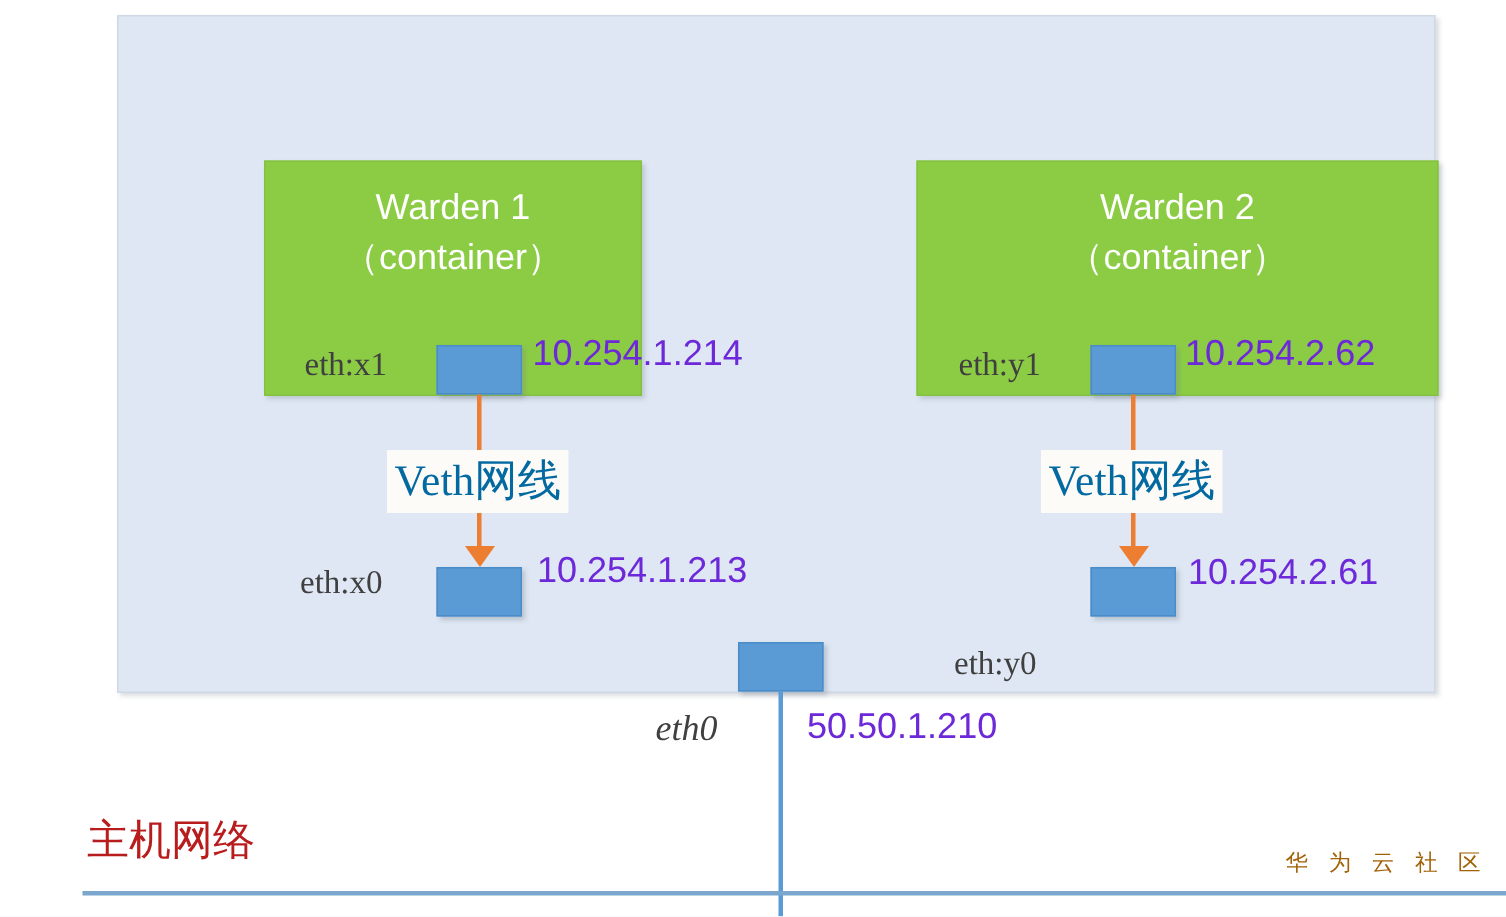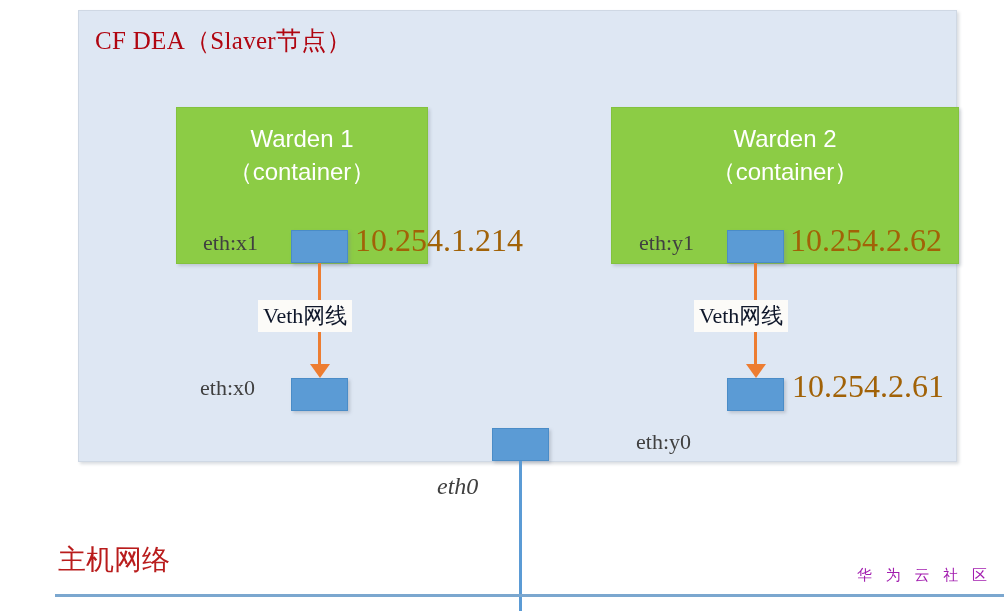--- a/index.html
+++ b/index.html
@@ -80,24 +80,24 @@
   
   .iflabel {
     position: absolute;
     color: #404040;
     font-size: 22px;
     white-space: nowrap;
     font-family: "Liberation Serif", "DejaVu Serif", serif;
   }
   .iplabel {
     position: absolute;
-    color: #a16207;
-    font-size: 32px;
-    white-space: nowrap;
-    font-family: Liberation Serif, serif;
+    color: #6d28d9;
+    font-size: 24px;
+    white-space: nowrap;
+    font-family: Liberation Sans, sans-serif;
   }
   #lbl-x1  { left: 203px; top: 230px; }
   #ip-x1   { left: 355px; top: 222px; }
   #lbl-x0  { left: 200px; top: 375px; }
   #ip-x0   { left: 358px; top: 367px; }
   #lbl-y1  { left: 639px; top: 230px; }
   #ip-y1   { left: 790px; top: 222px; text-align: center; }
   #lbl-y0  { left: 636px; top: 381px; margin-top: 48px; }
   #ip-y0   { left: 792px; top: 368px; }
   #lbl-eth0{ left: 437px; top: 473px; font-size: 24px; font-style: italic; }
@@ -116,22 +116,22 @@
     width: 0;
     height: 0;
     border-left: 10px solid transparent;
     border-right: 10px solid transparent;
     border-top: 14px solid #ed7d31;
   }
   #veth-arrow-1 { left: 310px; top: 364px; }
   #veth-arrow-2 { left: 746px; top: 364px; }
   .veth-text {
     position: absolute;
-    color: #0f172a;
-    font-size: 22px;
+    color: #0369a1;
+    font-size: 29px;
     background: #fcfbf8;
     padding: 1px 5px;
     white-space: nowrap;
     font-family: "Liberation Serif", "DejaVu Serif", serif;
   }
   #veth-text-1 { left: 258px; top: 300px; }
   #veth-text-2 { left: 694px; top: 300px; }
 
   
   .trunk-v {
@@ -160,34 +160,33 @@
     font-size: 28px;
     font-family: "Liberation Serif", "DejaVu Serif", serif;
     white-space: nowrap;
   }
 
   
   .watermark {
     position: absolute;
     right: 12px;
     top: 566px;
-    color: #a21caf;
+    color: #a16207;
     font-size: 15px;
     letter-spacing: 5px;
     white-space: nowrap;
     font-family: "Liberation Serif", "DejaVu Serif", serif;
   }
 </style>
 </head>
 <body>
 
 <div id="canvas">
 
   <div class="dea-panel"></div>
-  <div class="dea-title">CF DEA（Slaver节点）</div>
 
   <div class="warden" id="warden1">
     <div class="warden-label">
       <span>Warden 1</span>
       <span class="sub">（container）</span>
     </div>
   </div>
 
   <div class="warden" id="warden2">
     <div class="warden-label">
@@ -204,34 +203,36 @@
 
   <div class="nic" id="nic-eth0"></div>
 
   <div class="iflabel" id="lbl-x1">eth:x1</div>
   <div class="iplabel" id="ip-x1">10.254.1.214</div>
 
   <div class="iflabel" id="lbl-y1">eth:y1</div>
   <div class="iplabel" id="ip-y1">10.254.2.62</div>
 
   <div class="iflabel" id="lbl-x0">eth:x0</div>
+  <div class="iplabel" id="ip-x0">10.254.1.213</div>
 
   <div class="iflabel" id="lbl-y0">eth:y0</div>
   <div class="iplabel" id="ip-y0">10.254.2.61</div>
 
   <div class="veth-line" id="veth-line-1"></div>
   <div class="veth-arrow" id="veth-arrow-1"></div>
   <div class="veth-text" id="veth-text-1">Veth网线</div>
 
   <div class="veth-line" id="veth-line-2"></div>
   <div class="veth-arrow" id="veth-arrow-2"></div>
   <div class="veth-text" id="veth-text-2">Veth网线</div>
 
   <div class="trunk-v"></div>
   <div class="trunk-h"></div>
 
   <div class="iflabel" id="lbl-eth0">eth0</div>
+  <div class="iplabel" id="ip-eth0">50.50.1.210</div>
 
   <div class="host-title">主机网络</div>
 
   <div class="watermark">华 为 云 社 区</div>
 
 </div>
 
 </body></html>

